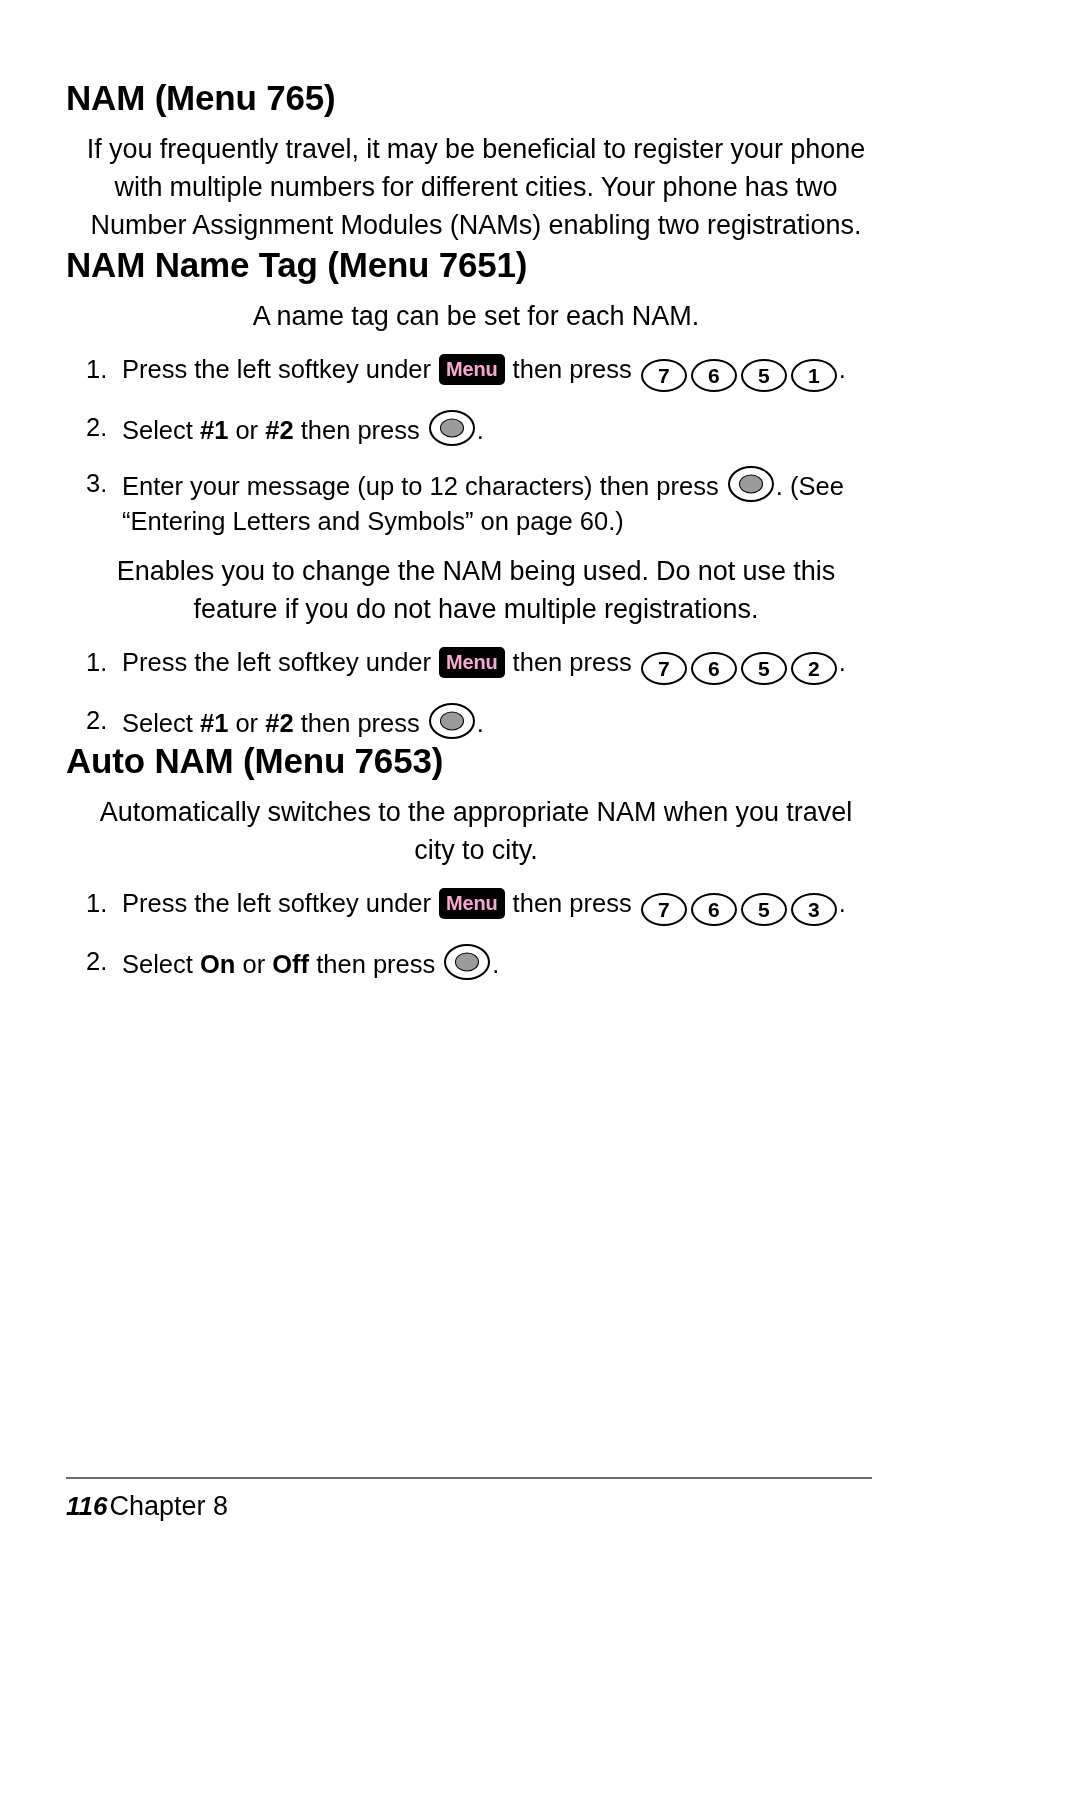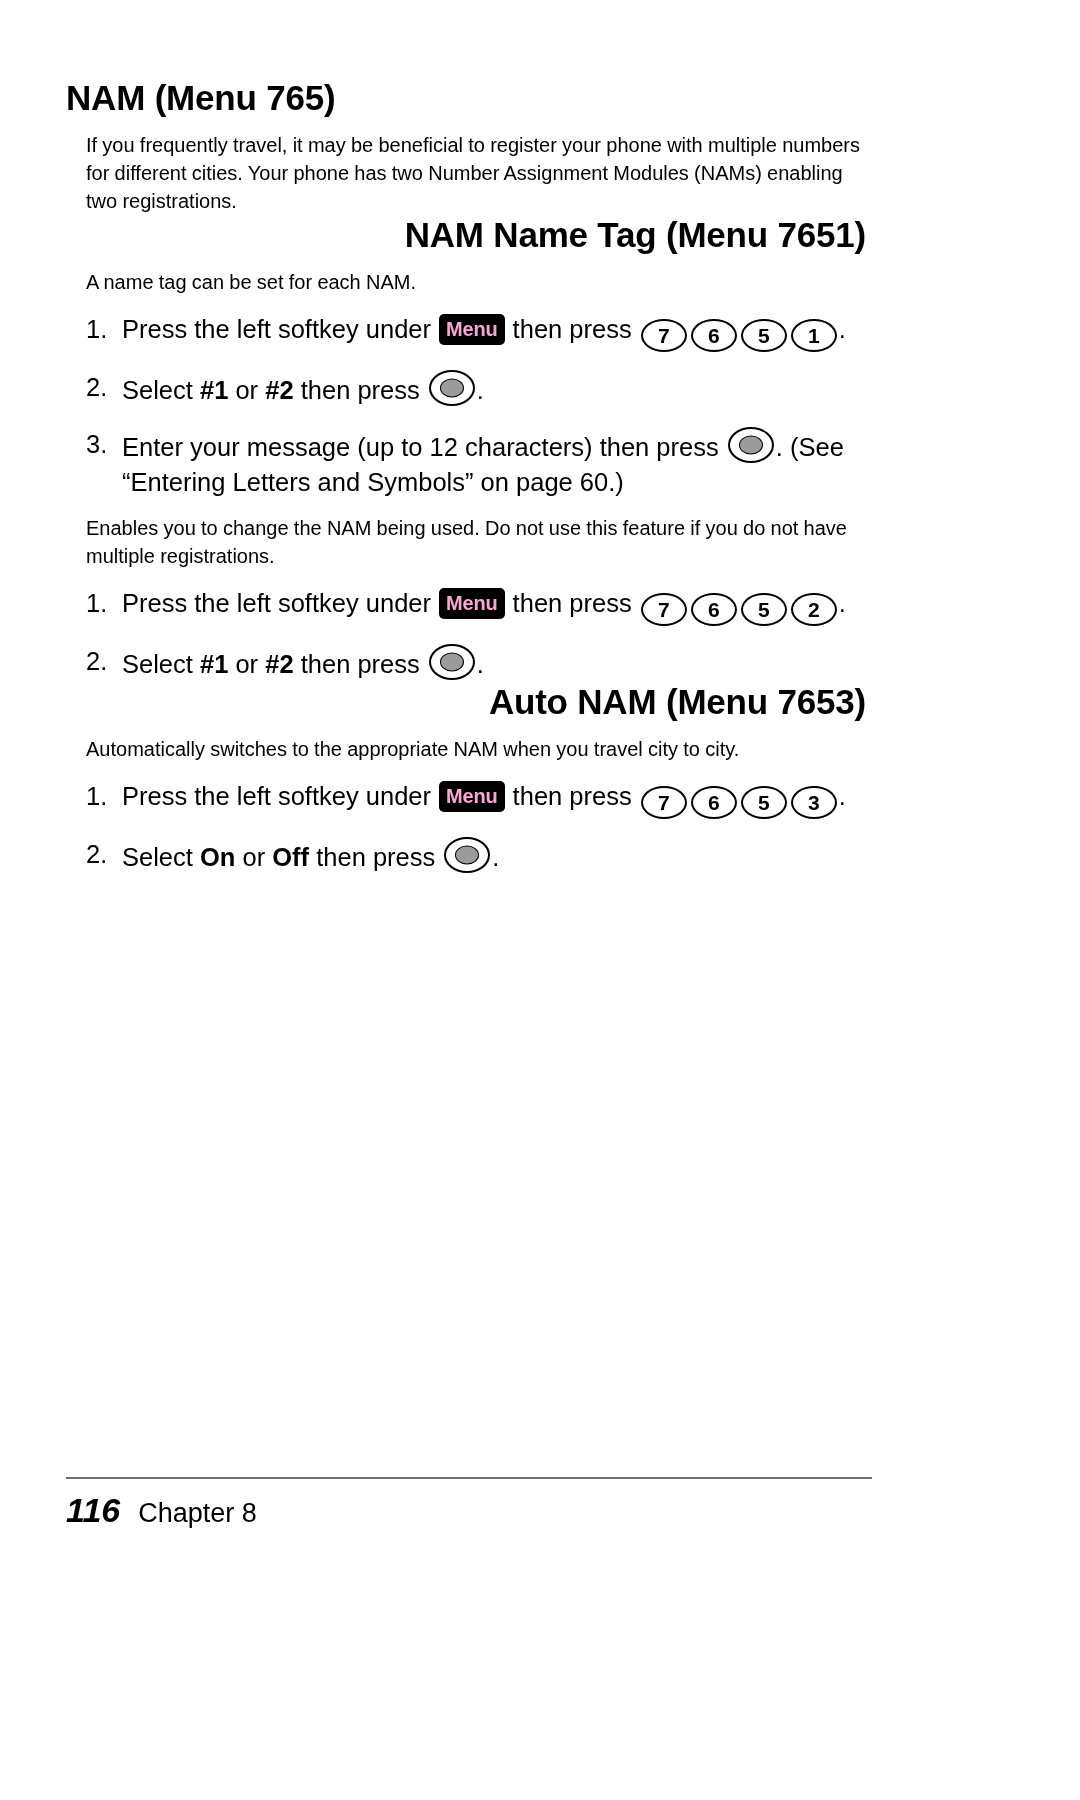--- a/index.html
+++ b/index.html
@@ -32,28 +32,28 @@
   h1.section-heading {
     font-size: 35px;
     font-weight: bold;
     letter-spacing: -0.2px;
     margin: 0;
     padding: 0;
     line-height: 1.12;
     font-family: "Liberation Sans", sans-serif;
   }
   .heading-gap-first { margin-top: 0px; }
-  .heading-gap { margin-top: 48px; text-align: right; }
+  .heading-gap { margin-top: 48px; }
 
   p.body-text {
-    font-size: 20px;
+    font-size: 27px;
     line-height: 1.40;
     margin: 14px 0 0 0;
     padding: 0 0 0 20px;
-    text-align: left;
+    text-align: center;
     word-spacing: -0.3px;
   }
 
   ol.steps {
     list-style: none;
     margin: 16px 0 0 0;
     padding: 0;
   }
   ol.steps li {
     position: relative;
@@ -143,22 +143,22 @@
     background: #6f6f6f;
   }
   .footer-line {
     margin-top: 12px;
     display: flex;
     align-items: baseline;
   }
   .page-number {
     font-weight: bold;
     font-style: italic;
-    font-size: 34px;
-    margin-right: 18px;
+    font-size: 26px;
+    margin-right: 2px;
   }
   .chapter-label {
     font-size: 27px;
   }
 </style>
 </head>
 <body>
 
 <div class="page">
 

